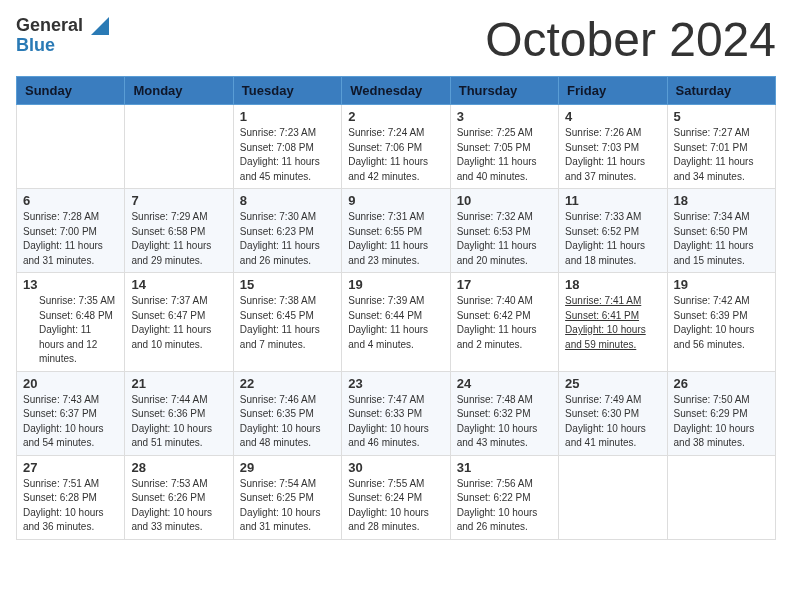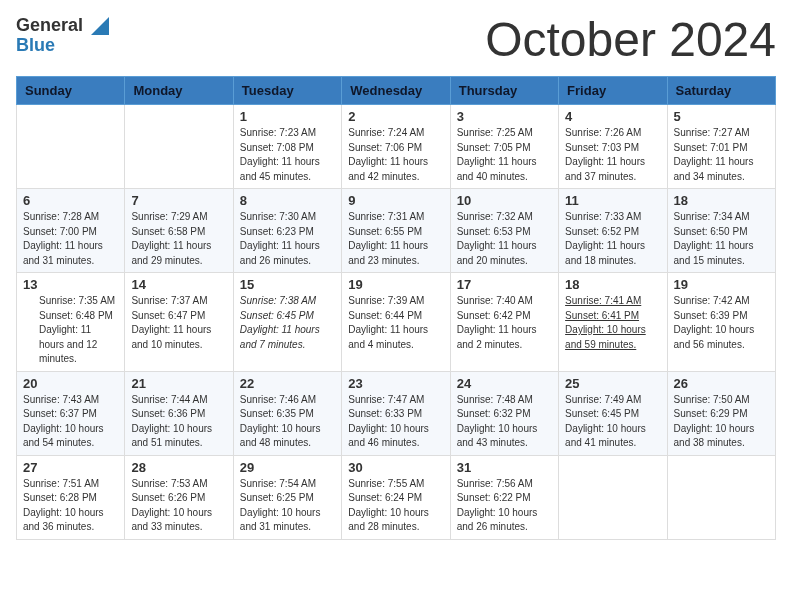--- a/index.html
+++ b/index.html
@@ -194,21 +194,21 @@
 Daylight: 11 hours and 12 minutes.</div>
         </td>
         <td>
           <span class="day-number">14</span>
           <div class="day-info" style="white-space: pre-line;">Sunrise: 7:37 AM
 Sunset: 6:47 PM
 Daylight: 11 hours and 10 minutes.</div>
         </td>
         <td>
           <span class="day-number">15</span>
-          <div class="day-info" style="white-space: pre-line; font-style: italic;">Sunrise: 7:38 AM
+          <div class="day-info" style="white-space: pre-line;">Sunrise: 7:38 AM
 Sunset: 6:45 PM
 Daylight: 11 hours and 7 minutes.</div>
         </td>
         <td>
           <span class="day-number">19</span>
           <div class="day-info" style="white-space: pre-line;">Sunrise: 7:39 AM
 Sunset: 6:44 PM
 Daylight: 11 hours and 4 minutes.</div>
         </td>
         <td>
@@ -257,21 +257,21 @@
         </td>
         <td>
           <span class="day-number">24</span>
           <div class="day-info" style="white-space: pre-line;">Sunrise: 7:48 AM
 Sunset: 6:32 PM
 Daylight: 10 hours and 43 minutes.</div>
         </td>
         <td>
           <span class="day-number">25</span>
           <div class="day-info" style="white-space: pre-line;">Sunrise: 7:49 AM
-Sunset: 6:45 PM
+Sunset: 6:30 PM
 Daylight: 10 hours and 41 minutes.</div>
         </td>
         <td>
           <span class="day-number">26</span>
           <div class="day-info" style="white-space: pre-line;">Sunrise: 7:50 AM
 Sunset: 6:29 PM
 Daylight: 10 hours and 38 minutes.</div>
         </td>
       </tr>
       <tr>

